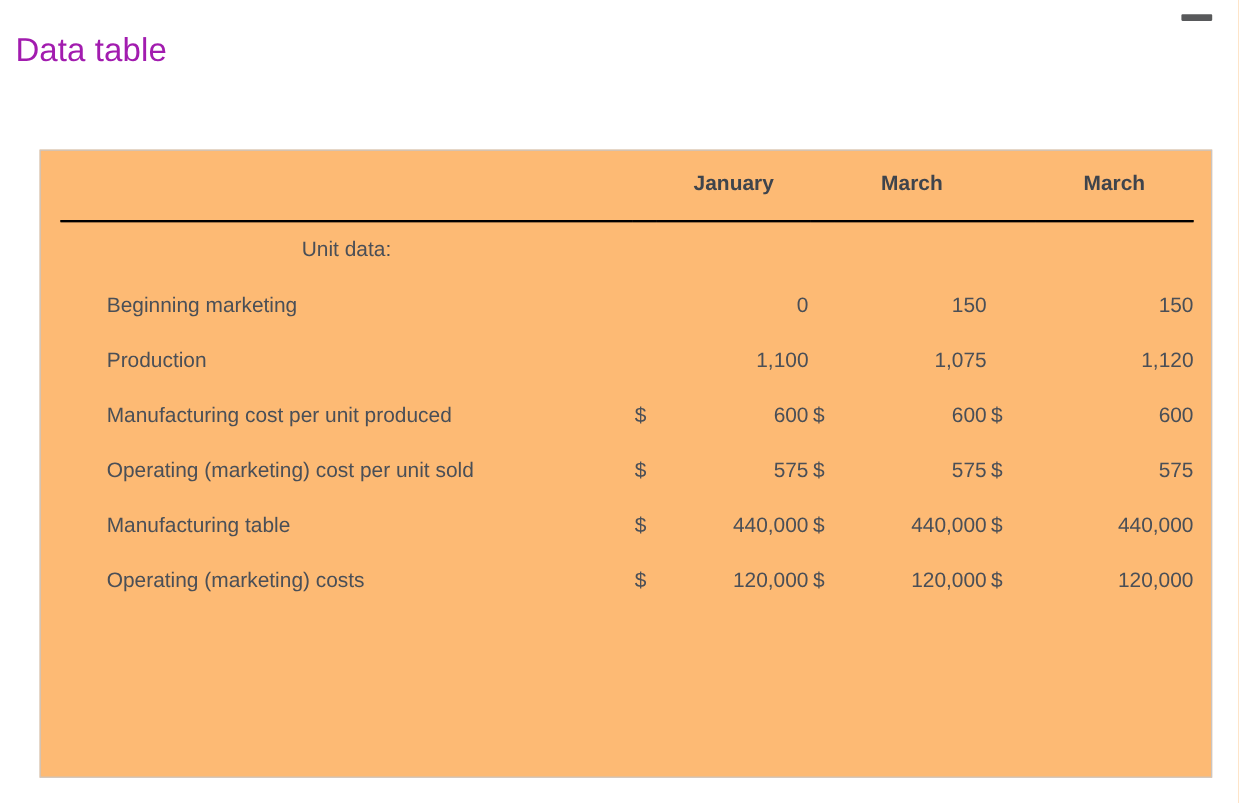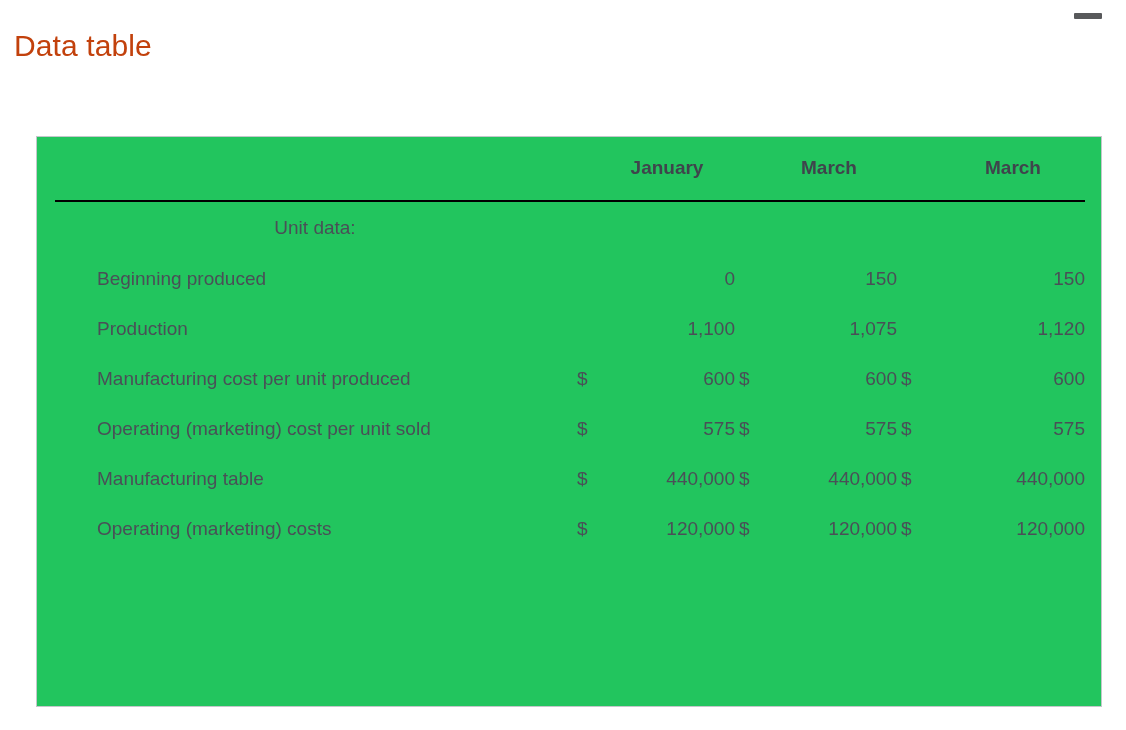--- a/index.html
+++ b/index.html
@@ -28,34 +28,34 @@
   }
 
   
   .page-title {
     position: absolute;
     top: 26px;
     left: 14px;
     font-size: 30px;
     line-height: 40px;
     font-weight: 400;
-    color: #c2410c;
+    color: #a21caf;
     letter-spacing: 0.1px;
     white-space: nowrap;
   }
 
   
   .table-panel {
     position: absolute;
     left: 36px;
     top: 136px;
     width: 1066px;
     height: 571px;
     border: 1px solid #c4c7cb;
-    background: #22c55e;
+    background: #fdba74;
     box-sizing: border-box;
   }
 
   .data-table {
     position: absolute;
     left: 18px;
     top: 0px;
     width: 1030px;
     border-collapse: collapse;
     table-layout: fixed;
@@ -153,21 +153,21 @@
         <tr class="first-body">
           <td class="lbl-section">Unit data:</td>
           <td class="cur"></td>
           <td class="val"></td>
           <td class="cur"></td>
           <td class="val"></td>
           <td class="cur"></td>
           <td class="val val-last"></td>
         </tr>
         <tr>
-          <td class="lbl-item">Beginning produced</td>
+          <td class="lbl-item">Beginning marketing</td>
           <td class="cur"></td>
           <td class="val">0</td>
           <td class="cur"></td>
           <td class="val">150</td>
           <td class="cur"></td>
           <td class="val val-last">150</td>
         </tr>
         <tr>
           <td class="lbl-item">Production</td>
           <td class="cur"></td>

